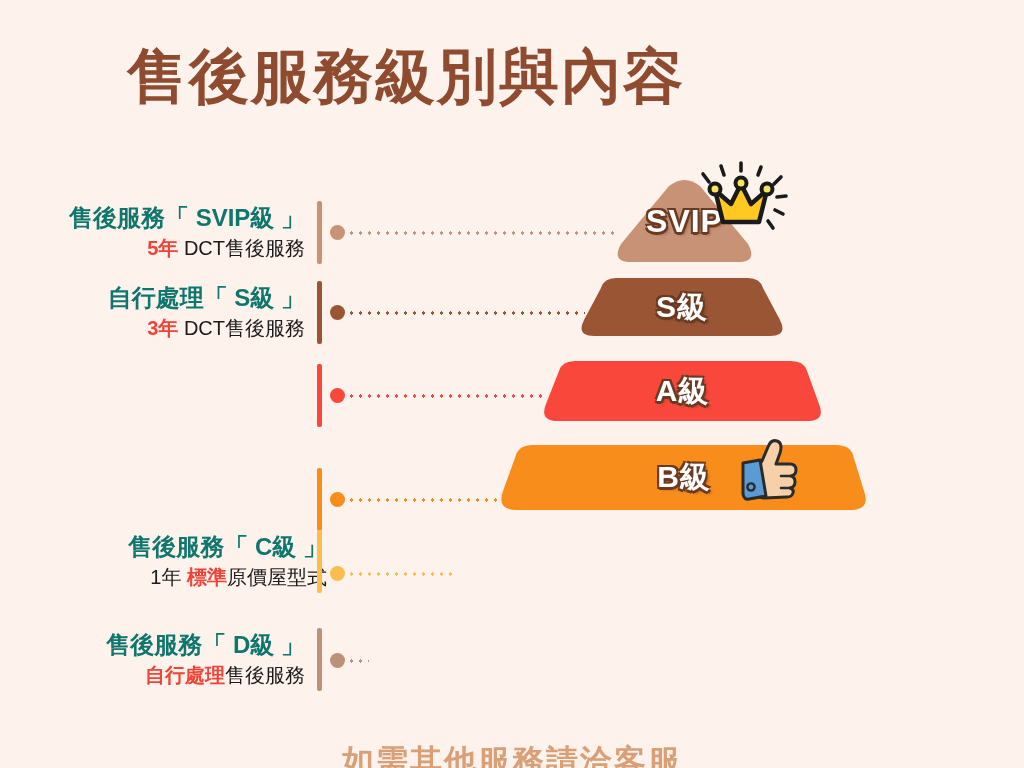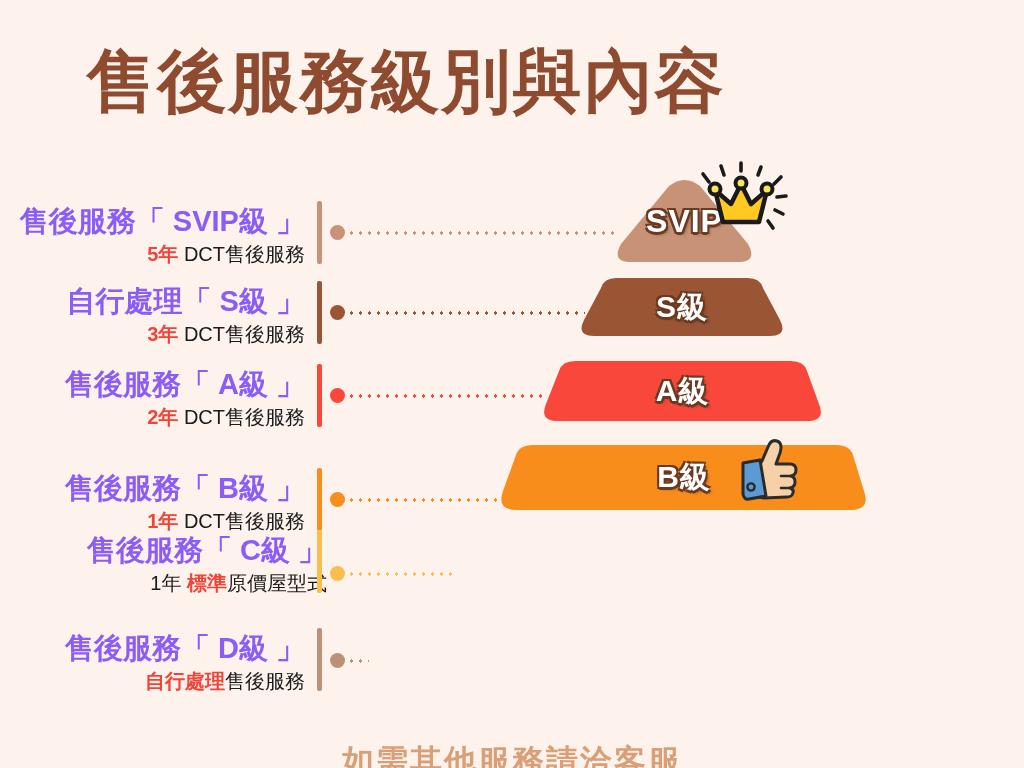--- a/index.html
+++ b/index.html
@@ -21,21 +21,21 @@
     height: 768px;
   }
 
   
   #title {
     position: absolute;
     left: 0;
     top: 47px;
     width: 812px;
     text-align: center;
-    font-size: 69px;
+    font-size: 60px;
     font-weight: bold;
     letter-spacing: 2px;
     color: #8E4B30;
     line-height: 1;
     white-space: nowrap;
     user-select: none;
   }
 
   
   #labels {
@@ -46,23 +46,23 @@
     height: 768px;
   }
   .label-row {
     position: absolute;
     left: 0;
     width: 305px;
     text-align: right;
     padding-right: 0;
   }
   .label-main {
-    font-size: 29px;
-    font-weight: bold;
-    color: #8b5cf6;
+    font-size: 24px;
+    font-weight: bold;
+    color: #0f766e;
     line-height: 1.25;
     white-space: nowrap;
   }
   .label-sub {
     font-size: 20px;
     font-weight: bold;
     color: #1a1a1a;
     line-height: 1.3;
     margin-top: 2px;
     white-space: nowrap;
@@ -253,36 +253,24 @@
     <div class="label-row" style="top:283px;">
       <div class="label-main">自行處理「 S級 」</div>
       <div class="label-sub">
         <span class="sub-plain"></span><span class="hl">3年</span><span class="sub-plain"> DCT售後服務</span>
       </div>
     </div>
     <div class="vbar" style="left:317px; top:281px; height:63px; background:#9A5535;"></div>
     <div class="cdot" style="left:330px; top:305px; background:#9A5535;"></div>
     <div class="cline" style="left:347px; top:311px; width:238px; background-image: radial-gradient(circle, #9A5535 1.7px, transparent 1.8px); background-size: 9px 4px;"></div>
 
-    <div class="label-row" style="top:366px;">
-      <div class="label-main">售後服務「 A級 」</div>
-      <div class="label-sub">
-        <span class="sub-plain"></span><span class="hl">2年</span><span class="sub-plain"> DCT售後服務</span>
-      </div>
-    </div>
     <div class="vbar" style="left:317px; top:364px; height:63px; background:#F9473B;"></div>
     <div class="cdot" style="left:330px; top:388px; background:#F9473B;"></div>
     <div class="cline" style="left:347px; top:394px; width:198px; background-image: radial-gradient(circle, #F9473B 1.7px, transparent 1.8px); background-size: 9px 4px;"></div>
 
-    <div class="label-row" style="top:470px;">
-      <div class="label-main">售後服務「 B級 」</div>
-      <div class="label-sub">
-        <span class="sub-plain"></span><span class="hl">1年</span><span class="sub-plain"> DCT售後服務</span>
-      </div>
-    </div>
     <div class="vbar" style="left:317px; top:468px; height:63px; background:#F98D1C;"></div>
     <div class="cdot" style="left:330px; top:492px; background:#F98D1C;"></div>
     <div class="cline" style="left:347px; top:498px; width:160px; background-image: radial-gradient(circle, #F98D1C 1.7px, transparent 1.8px); background-size: 9px 4px;"></div>
 
     <div class="label-row" style="top:532px;padding-left:22px;">
       <div class="label-main">售後服務「 C級 」</div>
       <div class="label-sub">
         <span class="sub-plain">1年 </span><span class="hl">標準</span><span class="sub-plain">原價屋型式</span>
       </div>
     </div>

